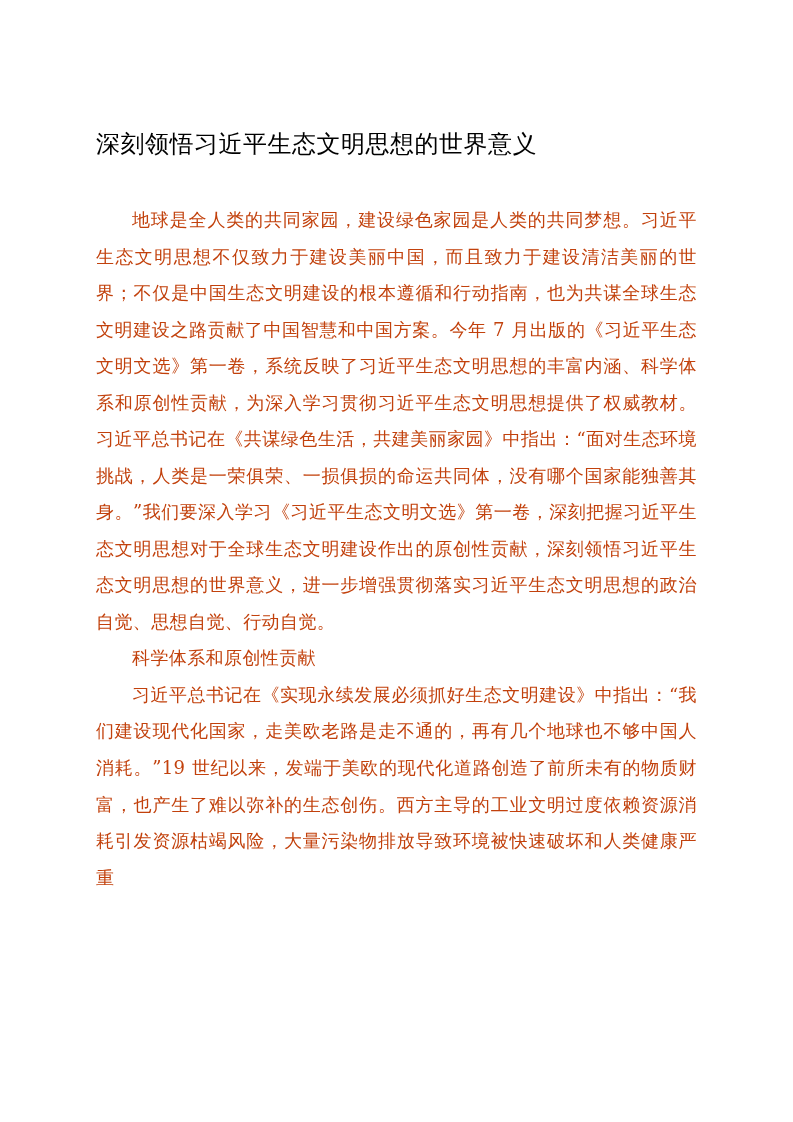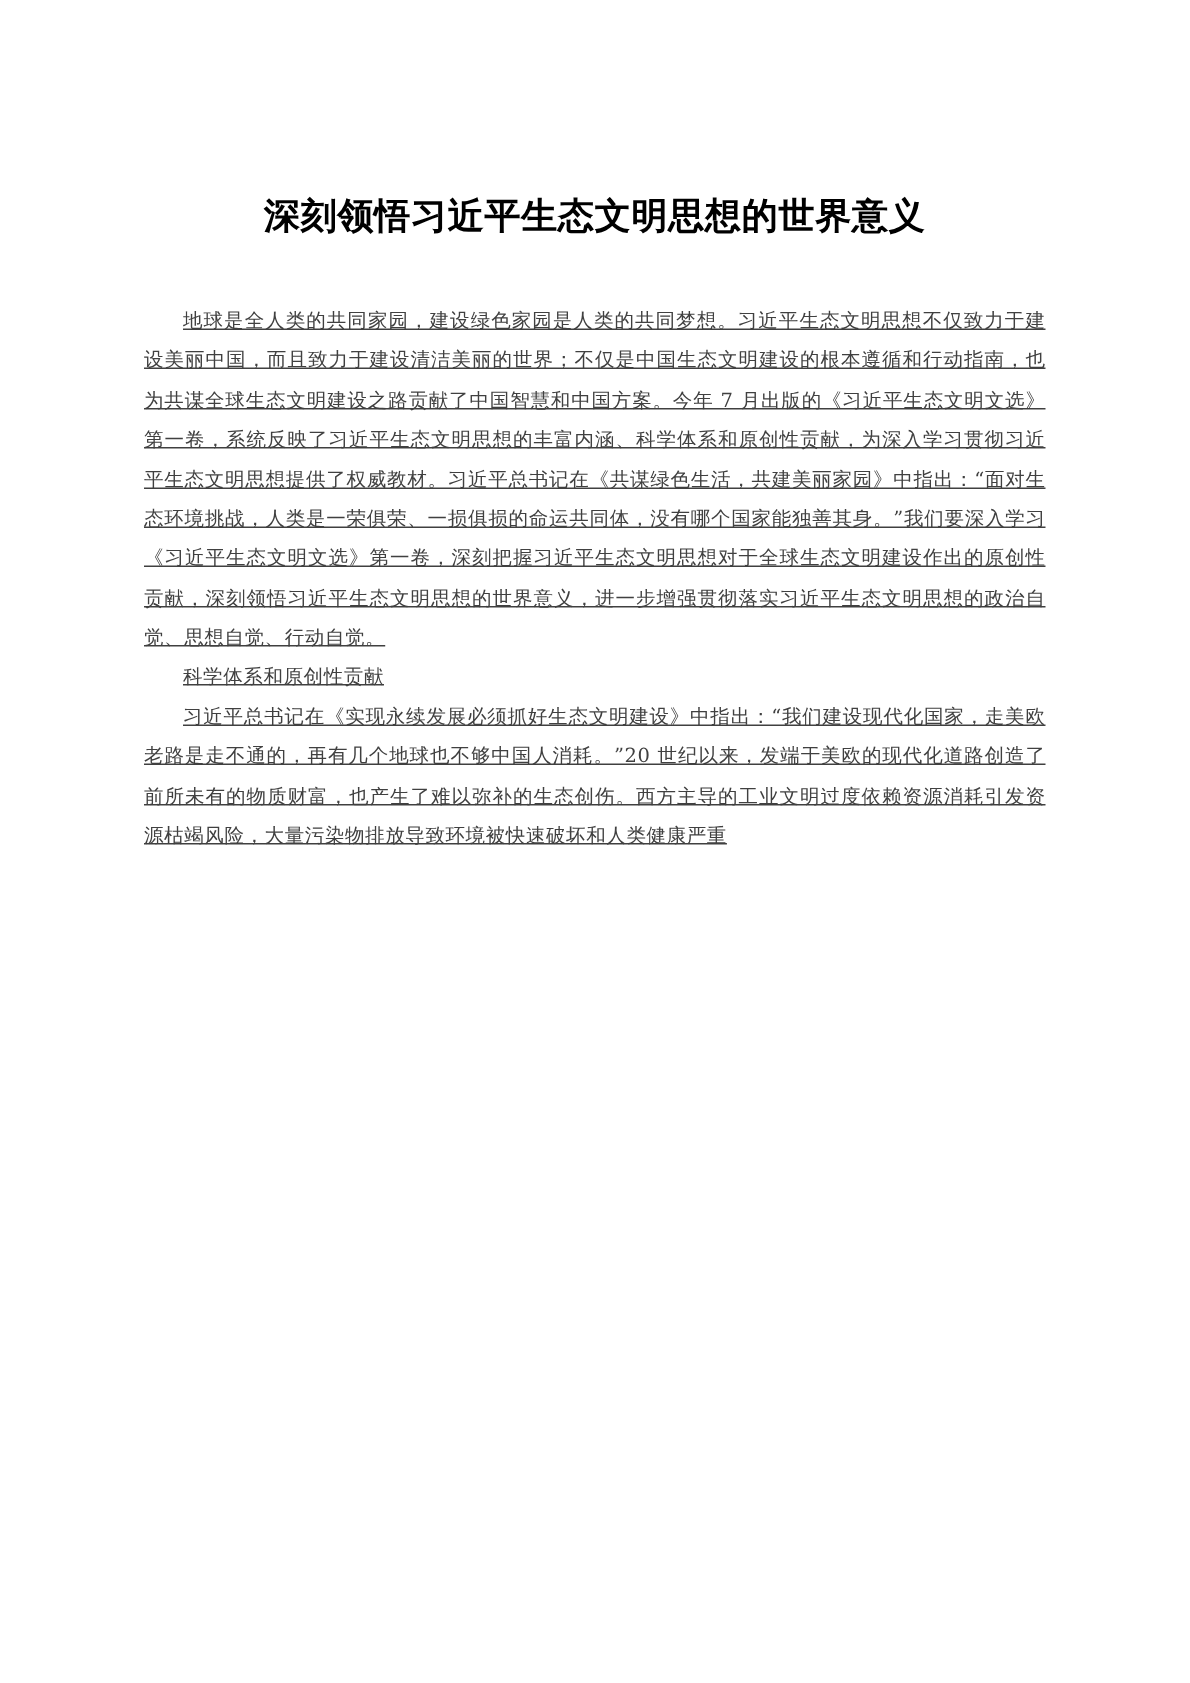--- a/index.html
+++ b/index.html
@@ -18,46 +18,45 @@
     position: relative;
     width: 793px;
     height: 1122px;
     box-sizing: border-box;
     padding: 126px 96px 0 96px;
     background: #ffffff;
   }
   .doc-title {
     font-family: "DejaVu Sans", "Liberation Sans", sans-serif;
     font-size: 24px;
-    font-weight: bold;
+    font-weight: normal;
     letter-spacing: 0.5px;
-    text-align: center;
+    text-align: left;
     line-height: 1.5;
     margin: 0 0 40px 0;
     color: #000000;
   }
   .body-text {
     font-family: "DejaVu Serif", "Liberation Serif", serif;
-    font-size: 13px;
+    font-size: 18px;
     line-height: 2.03;
     text-align: justify;
     text-justify: inter-ideograph;
     letter-spacing: 0.4px;
     margin: 0;
-    color: #404040;
-    text-decoration: underline;
+    color: #c2410c;
   }
   .body-text p {
     margin: 0;
     text-indent: 2em;
   }
 </style>
 </head>
 <body>
 
 <div class="page">
   <h1 class="doc-title">深刻领悟习近平生态文明思想的世界意义</h1>
   <div class="body-text">
     <p>地球是全人类的共同家园，建设绿色家园是人类的共同梦想。习近平生态文明思想不仅致力于建设美丽中国，而且致力于建设清洁美丽的世界；不仅是中国生态文明建设的根本遵循和行动指南，也为共谋全球生态文明建设之路贡献了中国智慧和中国方案。今年 7 月出版的《习近平生态文明文选》第一卷，系统反映了习近平生态文明思想的丰富内涵、科学体系和原创性贡献，为深入学习贯彻习近平生态文明思想提供了权威教材。习近平总书记在《共谋绿色生活，共建美丽家园》中指出：“面对生态环境挑战，人类是一荣俱荣、一损俱损的命运共同体，没有哪个国家能独善其身。”我们要深入学习《习近平生态文明文选》第一卷，深刻把握习近平生态文明思想对于全球生态文明建设作出的原创性贡献，深刻领悟习近平生态文明思想的世界意义，进一步增强贯彻落实习近平生态文明思想的政治自觉、思想自觉、行动自觉。</p>
     <p>科学体系和原创性贡献</p>
-    <p>习近平总书记在《实现永续发展必须抓好生态文明建设》中指出：“我们建设现代化国家，走美欧老路是走不通的，再有几个地球也不够中国人消耗。”20 世纪以来，发端于美欧的现代化道路创造了前所未有的物质财富，也产生了难以弥补的生态创伤。西方主导的工业文明过度依赖资源消耗引发资源枯竭风险，大量污染物排放导致环境被快速破坏和人类健康严重</p>
+    <p>习近平总书记在《实现永续发展必须抓好生态文明建设》中指出：“我们建设现代化国家，走美欧老路是走不通的，再有几个地球也不够中国人消耗。”19 世纪以来，发端于美欧的现代化道路创造了前所未有的物质财富，也产生了难以弥补的生态创伤。西方主导的工业文明过度依赖资源消耗引发资源枯竭风险，大量污染物排放导致环境被快速破坏和人类健康严重</p>
   </div>
 </div>
 
 </body></html>

